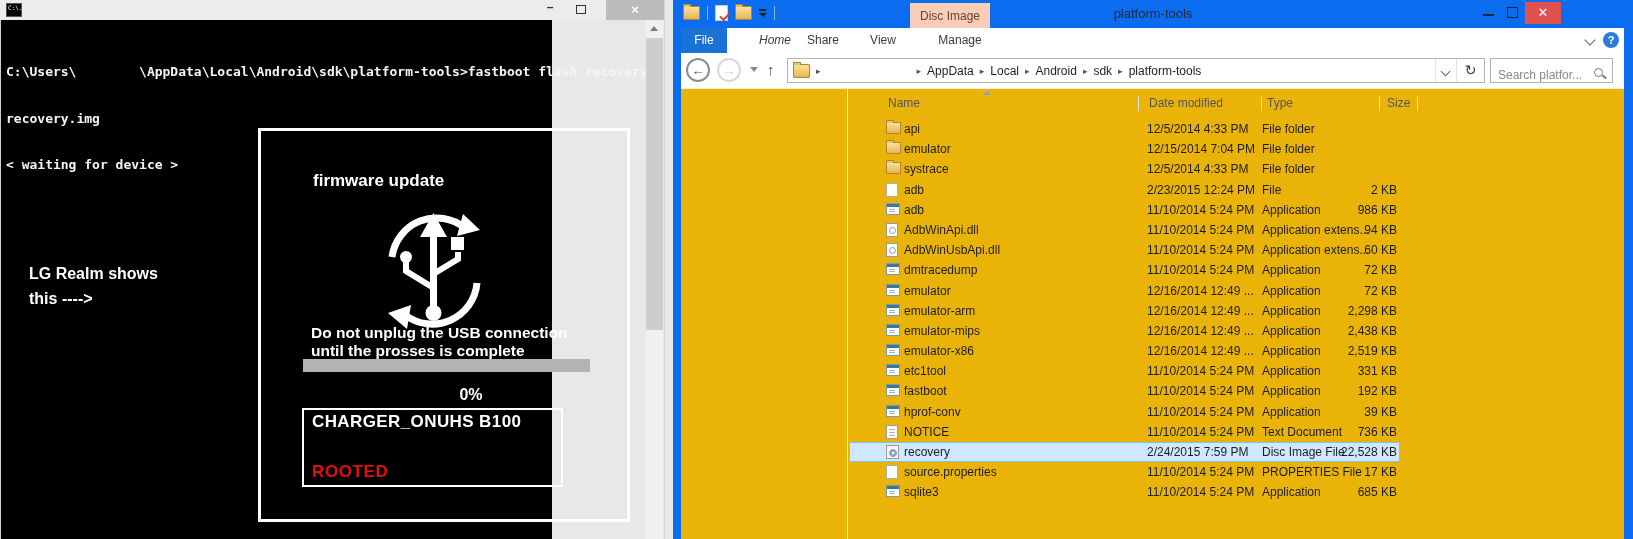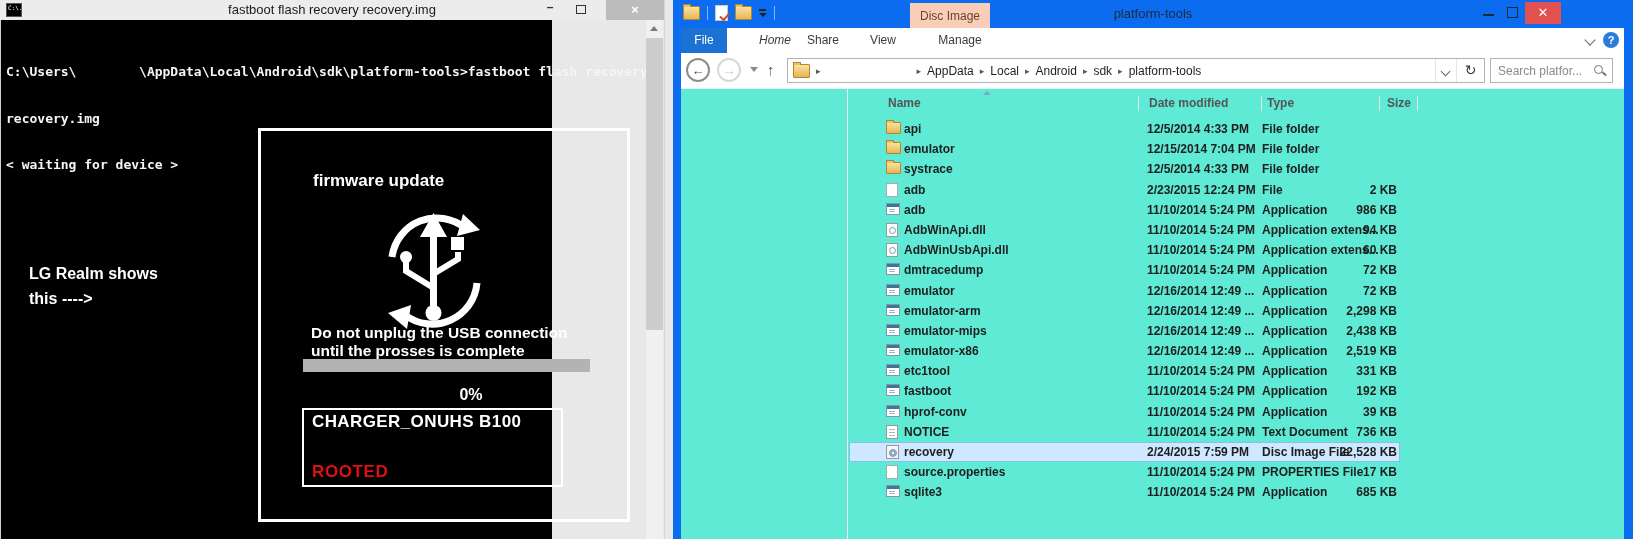--- a/index.html
+++ b/index.html
@@ -74,27 +74,27 @@
   .nav-up{position:absolute;left:86px;top:8px;color:#555;font-size:15px;}
   .addr-box{position:absolute;left:106px;top:5px;width:698px;height:25px;border:1px solid #b3b3b3;box-sizing:border-box;display:flex;align-items:center;background:#fff;}
   .addr-box .crumbs{display:flex;align-items:center;flex:1;height:100%;overflow:hidden;}
   .crumb-sep{color:#555;font-size:9px;margin:0 6px;}
   .crumb{color:#1e1e1e;font-size:12px;}
   .crumb-blank{width:84px;}
   .addr-folder{margin-left:5px;flex:0 0 auto;}
   .addr-dd{width:20px;align-self:stretch;position:relative;border-left:1px solid #e6e6e6;}
   .addr-dd::before{content:"";position:absolute;left:6px;top:9px;width:6px;height:6px;border-left:1.5px solid #666;border-bottom:1.5px solid #666;transform:rotate(-45deg);}
   .addr-refresh{width:27px;align-self:stretch;border-left:1px solid #e6e6e6;color:#3a3a3a;font-size:14px;text-align:center;line-height:23px;}
-  .search-box{position:absolute;left:809px;top:5px;width:123px;height:25px;border:1px solid #b3b3b3;box-sizing:border-box;display:flex;align-items:center;background:#fff;}
+  .search-box{position:absolute;left:809px;top:5px;width:123px;height:25px;border:1px solid #b3b3b3;box-sizing:border-box;display:flex;align-items:flex-end;background:#fff;}
   .search-input{flex:1;border:none;outline:none;font-family:"Liberation Sans",sans-serif;font-size:12px;color:#444;padding:0 0 0 7px;min-width:0;background:transparent;}
   .search-input::placeholder{color:#8a8a8a;}
   .mag{position:relative;width:16px;height:16px;flex:0 0 auto;margin-right:4px;}
   .mag::before{content:"";position:absolute;left:2px;top:2px;width:7px;height:7px;border:1.5px solid #777;border-radius:50%;}
   .mag::after{content:"";position:absolute;left:10px;top:10px;width:5px;height:1.5px;background:#777;transform:rotate(40deg);}
-  .ex-content{position:absolute;left:8px;right:9px;top:89px;bottom:0;background:#5eead4;font-weight:bold;}
+  .ex-content{position:absolute;left:8px;right:9px;top:89px;bottom:0;background:#eab308;}
   .navpane-sep{position:absolute;left:166px;top:0;bottom:0;width:1px;background:#f1f1f1;}
   .list-header{position:absolute;left:168px;top:2px;height:24px;width:580px;color:#555;font-size:12px;}
   .hdr{position:absolute;top:5px;}
   .hdr-name{left:39px;}
   .hdr-date{left:300px;}
   .hdr-type{left:418px;}
   .hdr-size{left:538px;}
   .sort-asc{position:absolute;left:134px;top:0;border-left:4px solid transparent;border-right:4px solid transparent;border-bottom:4px solid #7ba7c7;}
   .hdr-sep{position:absolute;top:5px;width:1px;height:15px;background:#e4e4e4;}
   .list-rows{position:absolute;left:168px;top:30px;width:580px;}
@@ -122,21 +122,20 @@
   .icon-disc{width:13px;height:14px;background:#f4f6f8;border:1px solid #999;}
   .icon-disc::after{content:"";position:absolute;left:2px;top:3px;width:8px;height:8px;border-radius:50%;
     background:radial-gradient(circle,#fff 0 1.5px,#8fa8c0 1.5px 4px,#e8edf2 4px);}
 </style>
 </head>
 <body>
 
 <div id="cmd-window">
   <div class="cmd-titlebar">
     <div class="cmd-appicon">C:\.</div>
-    <div class="cmd-title">fastboot  flash recovery recovery.img</div>
     <div class="cmd-btn cmd-min">–</div>
     <div class="cmd-btn cmd-restore">
       <span class="restore-glyph"></span>
     </div>
     <div class="cmd-btn cmd-close">×</div>
   </div>
 
   <div class="cmd-body">
     <div class="console">
       <div>C:\Users\        \AppData\Local\Android\sdk\platform-tools&gt;fastboot flash recovery</div>

